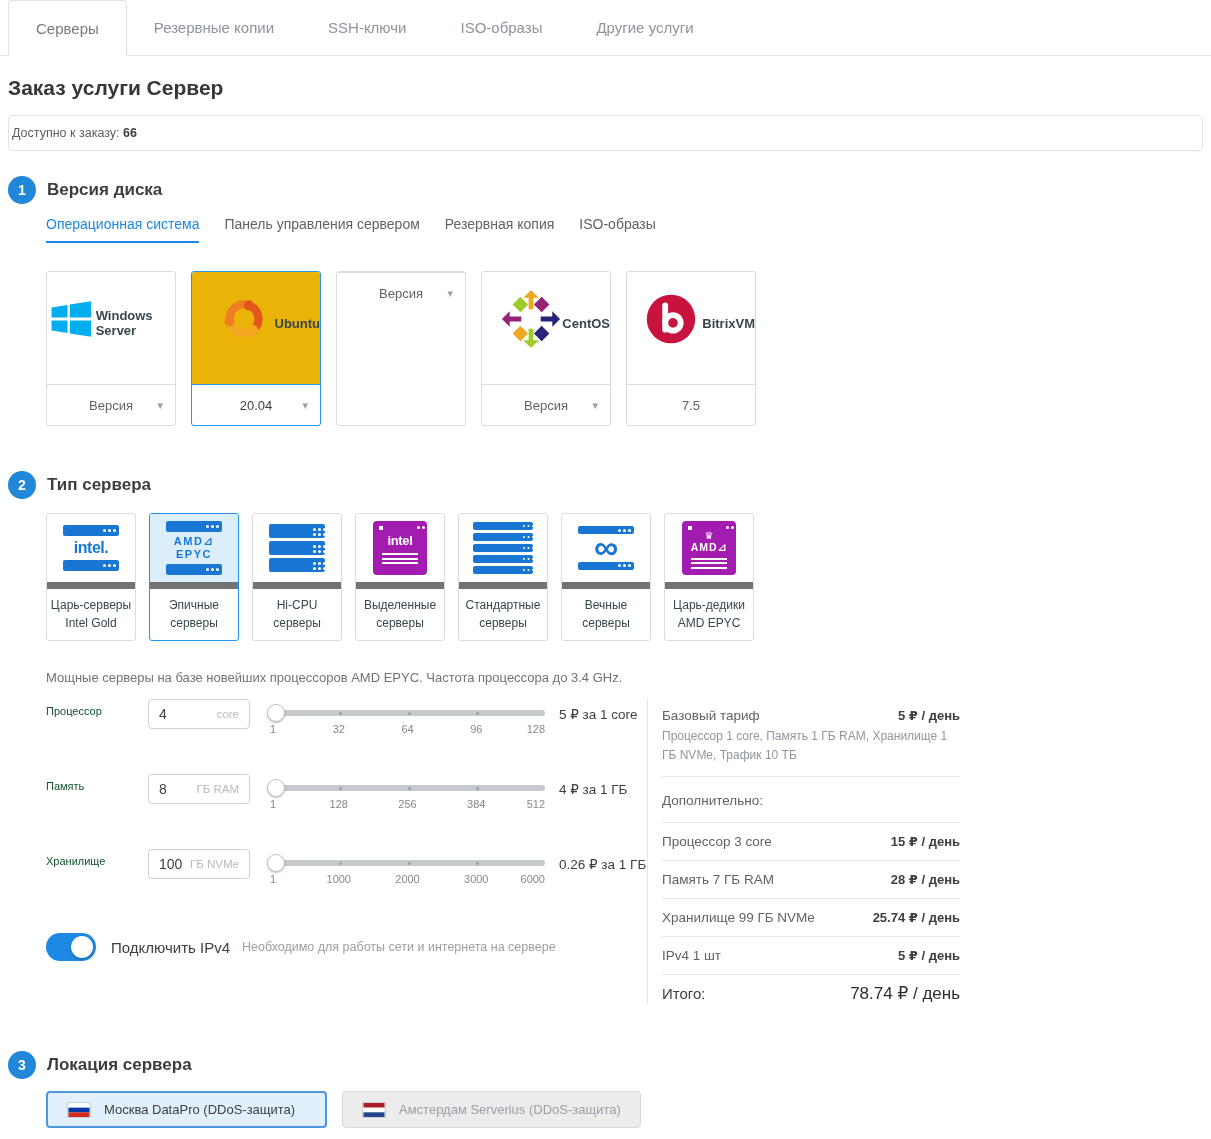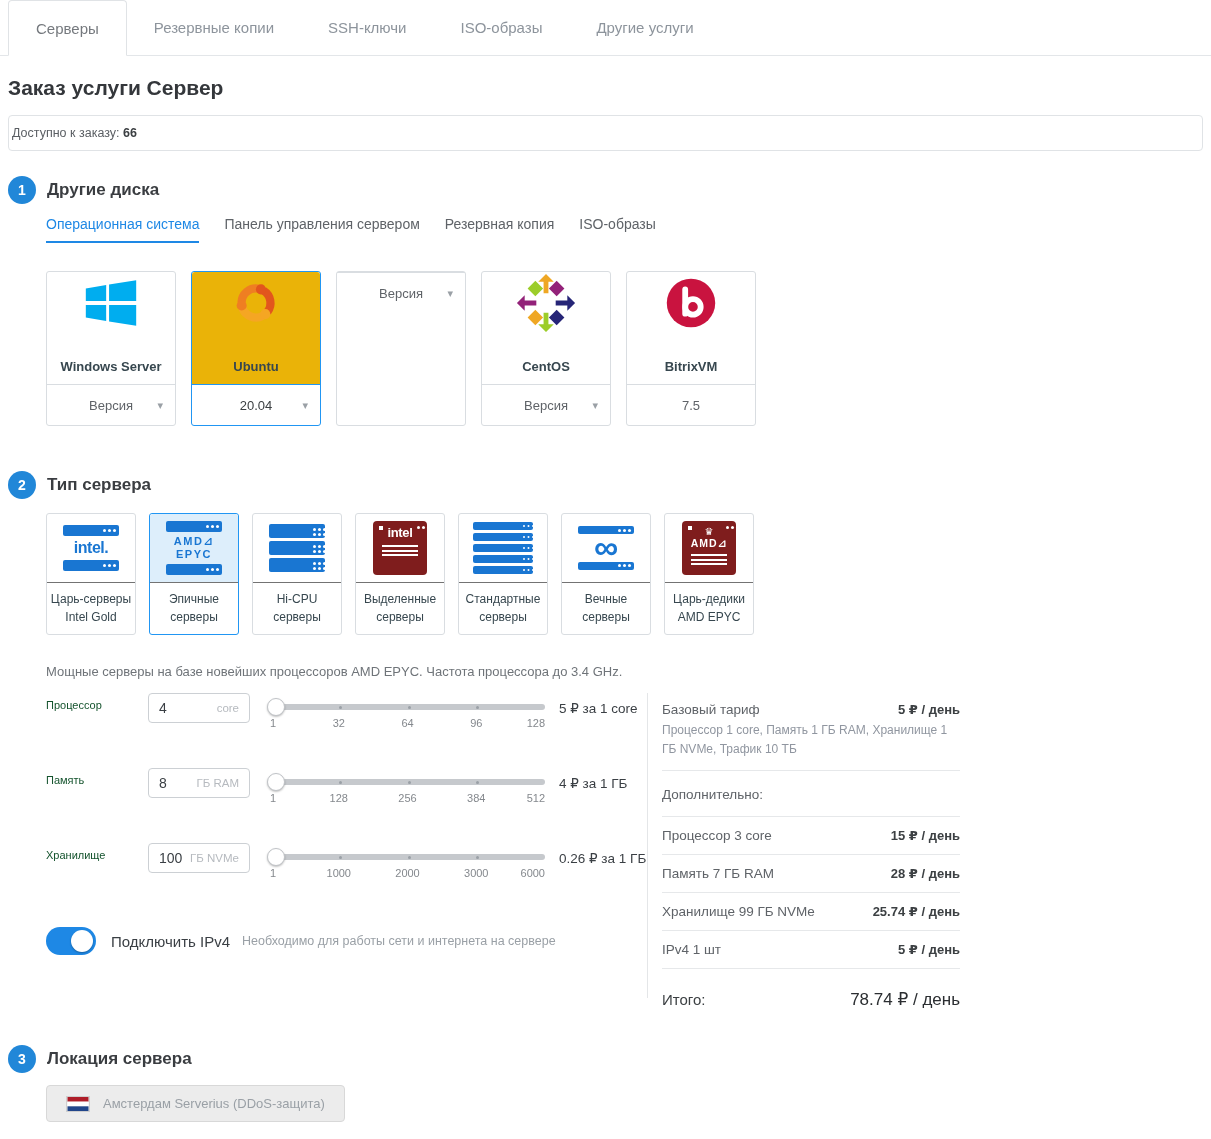--- a/index.html
+++ b/index.html
@@ -30,37 +30,37 @@
     font-size:14px; font-weight:bold; display:flex; align-items:center; justify-content:center; flex:none;
   }
   .step-title { margin-left:11px; font-size:17px; font-weight:600; color:#3a3d41; }
   
   .subtabs { display:flex; gap:25px; margin:12px 0 0 46px; }
   .subtab { font-size:14px; color:#5f6368; padding-bottom:9px; cursor:pointer; border-bottom:2px solid transparent; }
   .subtab.active { color:#1e88e5; border-bottom-color:#1e88e5; }
   
   .os-cards { display:flex; gap:15px; margin:28px 0 0 46px; }
   .os-card { width:130px; border:1px solid #d9dde1; border-radius:3px; background:#fff; cursor:pointer; }
-  .os-card .os-top { height:112px; display:flex; flex-direction:column; align-items:center; justify-content:space-between; padding-bottom:10px; border-radius:3px 3px 0 0; }
+  .os-card .os-top { height:112px; display:flex; align-items:center; justify-content:flex-end; padding-bottom:10px; border-radius:3px 3px 0 0; }
   .os-card .os-logo { width:62px; height:62px; margin-bottom:9px; }
   .os-card .os-name { font-size:13px; font-weight:bold; color:#37474f; }
   .os-card .os-version {
     height:41px; border-top:1px solid #d9dde1; display:flex; align-items:center; justify-content:center;
     gap:10px; font-size:13px; color:#5f6368; position:relative;
   }
   .os-card .os-version .arrow { color:#9aa0a6; font-size:11px; position:absolute; right:12px; }
   .os-card.selected { border:1px solid #2196f3; }
   .os-card.selected .os-top { background:#eab308; }
   .os-card.selected .os-version { border-top-color:#2196f3; color:#3c4043; }
   
   .type-cards { display:flex; gap:13px; margin:14px 0 0 46px; }
   .type-card { width:90px; border:1px solid #d9dde1; border-radius:3px; cursor:pointer; background:#fff; }
   .type-card .tc-icon { height:68px; display:flex; flex-direction:column; align-items:center; justify-content:center; border-radius:3px 3px 0 0; }
   .type-card .tc-label {
-    border-top:1px solid #737373; text-align:center; font-size:12px; color:#37474f;
+    border-top:7px solid #737373; text-align:center; font-size:12px; color:#37474f;
     line-height:1.5; padding:7px 2px 8px 2px;
   }
   .type-card.selected { border:1px solid #2196f3; }
   .type-card.selected .tc-icon { background:#ddeefb; }
   
   .srv-bar { position:relative; width:56px; height:11px; background:#1976d2; border-radius:2px; }
   .srv-bar .dots, .chip .dots { position:absolute; right:13px; top:4px; width:3px; height:3px; border-radius:50%; background:#fff; box-shadow:5px 0 0 #fff,10px 0 0 #fff; }
   .srv-bar.thin { height:8px; }
   .srv-bar.thin .dots { top:2.5px; }
   .brand-txt { color:#1976d2; font-weight:bold; line-height:1; }
@@ -68,22 +68,22 @@
   .amd-lines { text-align:center; margin:3px 0; }
   .amd-lines div { font-size:11px; letter-spacing:1.5px; font-weight:bold; color:#1976d2; line-height:1.2; }
   .bars3 { display:flex; flex-direction:column; gap:3px; }
   .bars3 .srv-bar { height:14px; }
   .bars3 .dots2 { position:absolute; right:9px; top:3.5px; width:3px; height:3px; border-radius:50%; background:#fff;
     box-shadow:5px 0 0 #fff,10px 0 0 #fff,0 5px 0 #fff,5px 5px 0 #fff,10px 5px 0 #fff; }
   .bars5 { display:flex; flex-direction:column; gap:2.5px; }
   .bars5 .srv-bar { width:60px; height:8.5px; }
   .bars5 .dots { right:8px; top:3px; width:2.5px; height:2.5px; box-shadow:4.5px 0 0 #fff,9px 0 0 #fff; }
   .infinity-glyph { font-size:34px; font-weight:bold; color:#1976d2; line-height:0.75; margin:1px 0; }
-  .chip { position:relative; width:54px; height:54px; background:#7f1d1d; border-radius:4px;
-    display:flex; flex-direction:column; align-items:center; }
+  .chip { position:relative; width:54px; height:54px; background:#a21caf; border-radius:4px;
+    display:flex; flex-direction:column; align-items:center; justify-content:center; }
   .chip .dots { right:7px; top:5px; }
   .chip .sq { position:absolute; left:6px; top:5px; width:4px; height:4px; background:#fff; }
   .chip .chip-word { color:#fff; font-weight:bold; font-size:13px; letter-spacing:-0.3px; margin-top:4px; }
   .chip .chip-word.small { font-size:10.5px; letter-spacing:1px; margin-top:0; }
   .chip .crown { color:#fff; font-size:10px; line-height:1; margin-top:6px; }
   .chip .stripes { margin-top:5px; width:36px; }
   .chip .stripes i { display:block; height:2px; background:#fff; margin-bottom:2.5px; }
   .type-desc { margin:29px 0 0 46px; font-size:13px; color:#6f7479; }
   
   .config-wrap { position:relative; margin:14px 0 0 46px; width:914px; min-height:308px; }
@@ -113,21 +113,21 @@
   .v-divider { position:absolute; left:601px; top:0; width:1px; height:305px; background:#e4e6e8; }
   
   .summary { position:absolute; left:616px; top:0; width:298px; font-size:13.5px; }
   .sum-row { display:flex; justify-content:space-between; align-items:baseline; }
   .sum-label { color:#5f6368; }
   .sum-price { color:#3c4043; font-weight:bold; font-size:13px; white-space:nowrap; }
   .sum-base { padding:9px 0 12px 0; border-bottom:1px solid #e6e8ea; }
   .sum-details { margin-top:4px; font-size:12px; line-height:1.55; color:#9096a0; }
   .sum-sec { padding:16px 0 14px 0; border-bottom:1px solid #e6e8ea; color:#5f6368; }
   .sum-item { padding:11px 0; border-bottom:1px solid #e6e8ea; }
-  .sum-total { display:flex; justify-content:space-between; align-items:baseline; margin-top:20px; }
+  .sum-total { display:flex; justify-content:space-between; align-items:baseline; margin-top:8px; }
   .sum-total .tl { font-size:15px; color:#3c4043; }
   .sum-total .tp { font-size:17px; color:#2b2e31; }
   
   .toggle-row { display:flex; align-items:center; margin-top:46px; }
   .switch { position:relative; width:50px; height:28px; border-radius:14px; background:#1e88e5; cursor:pointer; flex:none; }
   .switch .knob { position:absolute; right:3px; top:3px; width:22px; height:22px; border-radius:50%; background:#fff; box-shadow:0 1px 2px rgba(0,0,0,.3); }
   .toggle-label { margin-left:15px; font-size:15px; color:#3a3f44; }
   .toggle-hint { margin-left:12px; font-size:12.5px; color:#9aa0a6; }
   
   .loc-buttons { display:flex; gap:15px; margin:12px 0 0 46px; }
@@ -165,21 +165,21 @@
 
 <h1 class="page-title">Заказ услуги Сервер</h1>
 
 <div class="info-bar">
   <span>Доступно к заказу:</span>
   <b>66</b>
 </div>
 
 <div class="step-head mt-step1">
   <div class="step-num">1</div>
-  <div class="step-title">Другие диска</div>
+  <div class="step-title">Версия диска</div>
 </div>
 
 <div class="subtabs">
   <div class="subtab active">Операционная система</div>
   <div class="subtab">Панель управления сервером</div>
   <div class="subtab">Резервная копия</div>
   <div class="subtab">ISO-образы</div>
 </div>
 
 <div class="os-cards">
@@ -528,20 +528,28 @@
   </div>
 
 </div>
 
 <div class="step-head mt-step3">
   <div class="step-num">3</div>
   <div class="step-title">Локация сервера</div>
 </div>
 
 <div class="loc-buttons">
+  <div class="loc-btn selected">
+    <svg class="flag" viewBox="0 0 24 16">
+      <rect width="24" height="5.33" y="0" fill="#ffffff"></rect>
+      <rect width="24" height="5.33" y="5.33" fill="#0039a6"></rect>
+      <rect width="24" height="5.34" y="10.66" fill="#d52b1e"></rect>
+    </svg>
+    <span>Москва DataPro (DDoS-защита)</span>
+  </div>
   <div class="loc-btn dim">
     <svg class="flag" viewBox="0 0 24 16">
       <rect width="24" height="5.33" y="0" fill="#ae1c28"></rect>
       <rect width="24" height="5.33" y="5.33" fill="#ffffff"></rect>
       <rect width="24" height="5.34" y="10.66" fill="#21468b"></rect>
     </svg>
     <span>Амстердам Serverius (DDoS-защита)</span>
   </div>
 </div>
 

